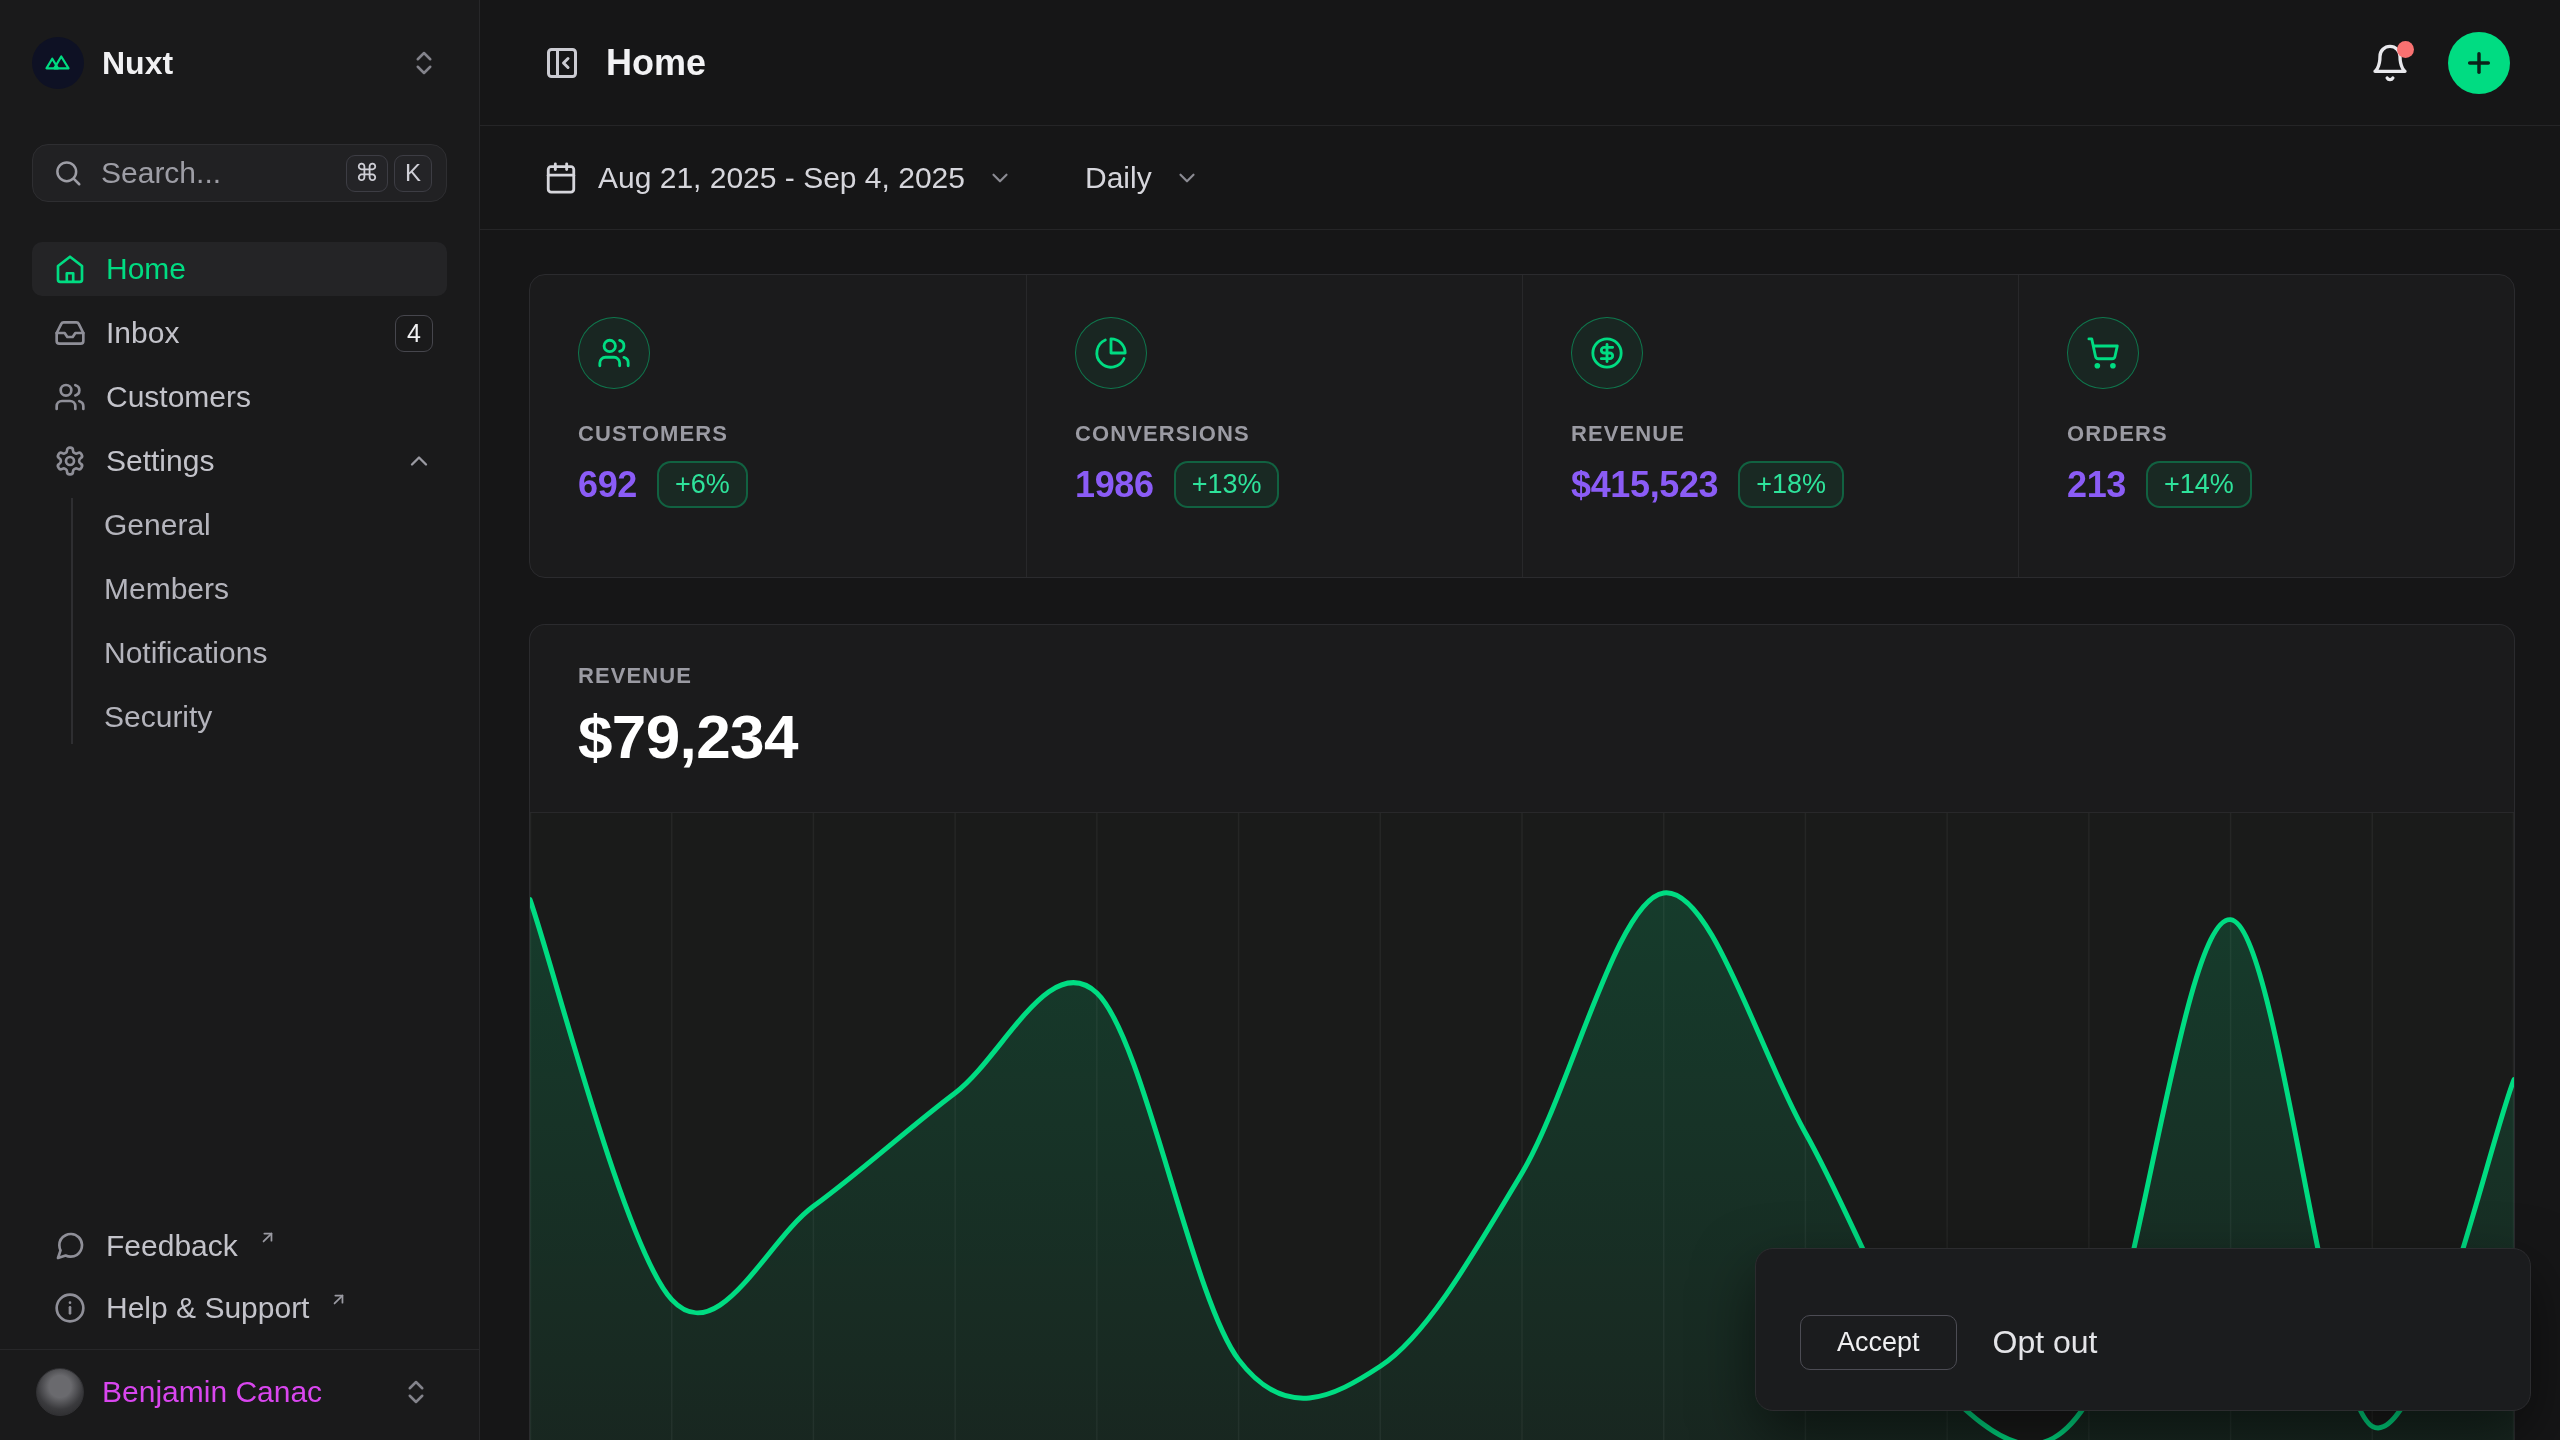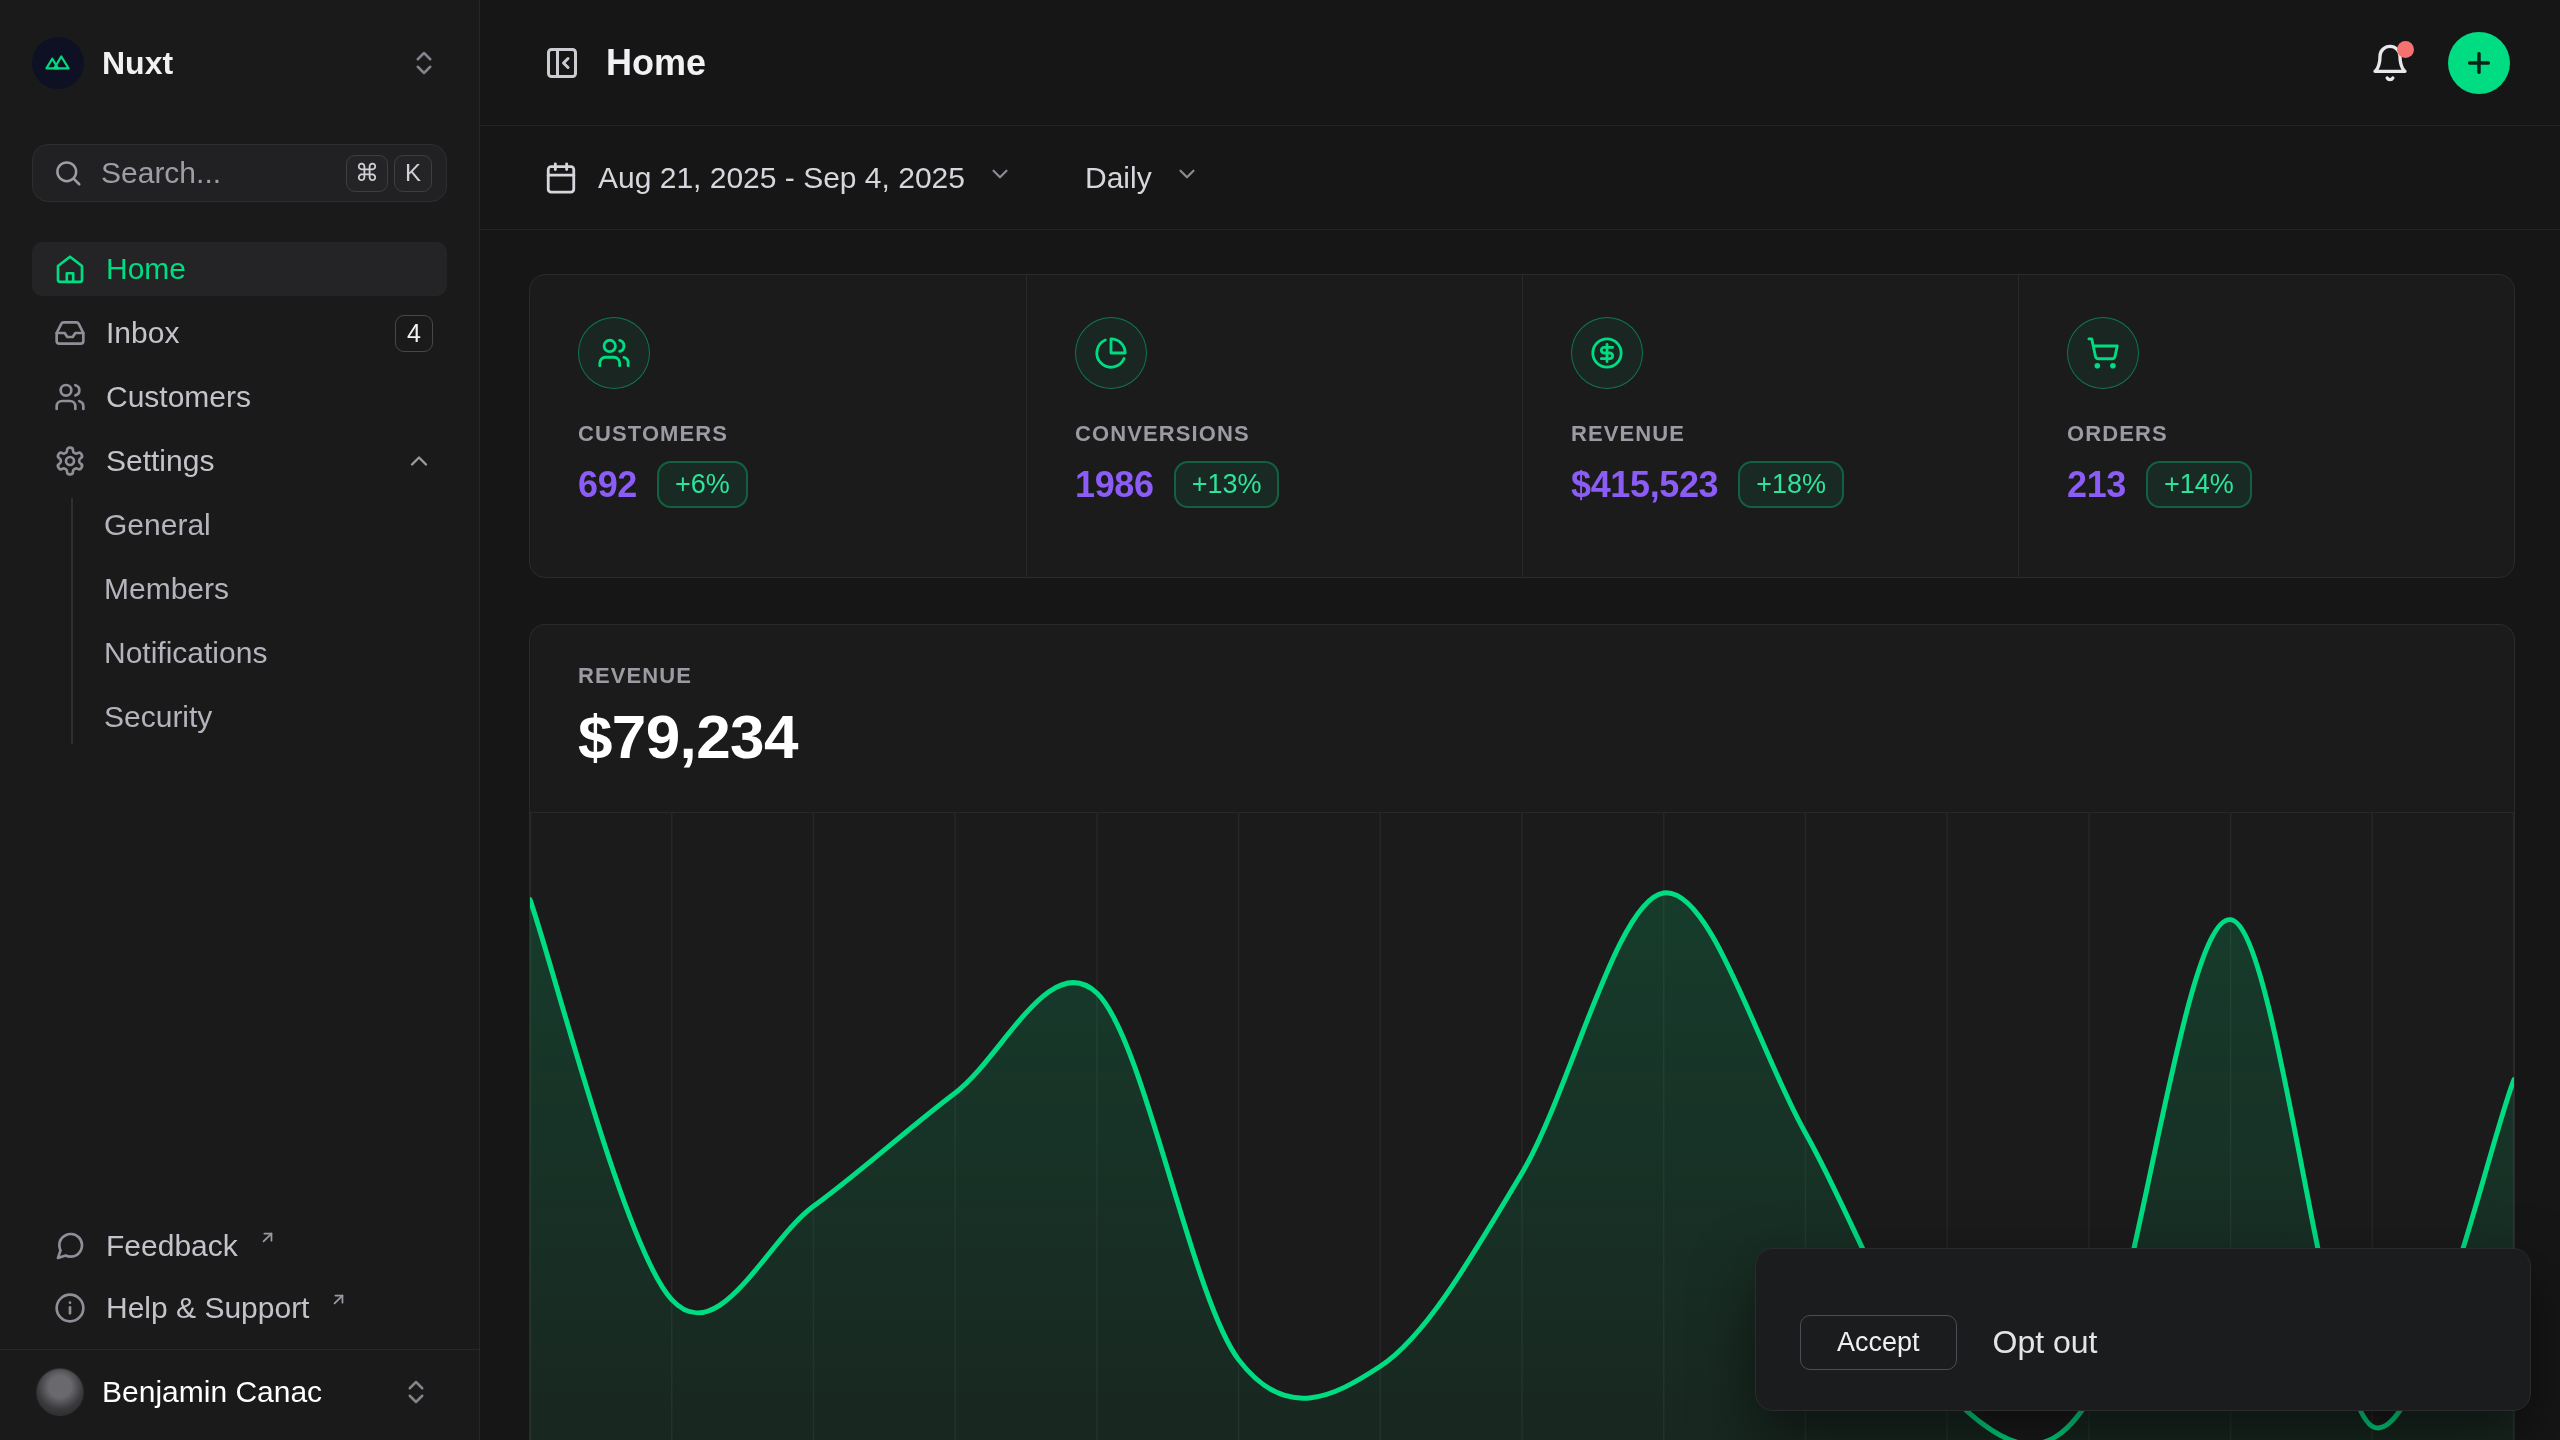--- a/index.html
+++ b/index.html
@@ -68,21 +68,21 @@
   }
   .foot-item + .foot-item { margin-top:8px; }
   .ext-arrow { transform:translateY(-9px); }
   .sidebar-divider { border-top:1px solid #272729; margin:14px -32px 10px; }
   .user-row { height:64px; display:flex; align-items:center; gap:18px; padding:0 8px 0 4px; cursor:pointer; border-radius:12px; }
   .avatar {
     width:48px; height:48px; border-radius:50%;
     background:radial-gradient(circle at 50% 38%, #6a6a6e 0 30%, #3a3a3d 62%, #232325 100%);
     border:1px solid #323235;
   }
-  .user-name { font-size:30px; font-weight:500; color:#ffffff; }
+  .user-name { font-size:30px; font-weight:500; color:#d946ef; }
 
   
   .main { flex:1; display:flex; flex-direction:column; min-width:0; }
   .topbar {
     height:126px; border-bottom:1px solid #252527;
     display:flex; align-items:center; padding:0 50px 0 64px; gap:26px;
   }
   .icon-btn { background:none; border:none; cursor:pointer; display:flex; align-items:center; justify-content:center; padding:0; }
   .page-title { font-size:36px; font-weight:600; color:#f2f2f4; }
   .topbar-right { margin-left:auto; display:flex; align-items:center; gap:38px; }
@@ -90,21 +90,21 @@
   .bell-dot { position:absolute; top:-2px; right:-4px; width:17px; height:17px; border-radius:50%; background:#f87171; }
   .plus-btn {
     width:62px; height:62px; border-radius:50%; border:none; background:#00DC82;
     display:flex; align-items:center; justify-content:center; cursor:pointer;
   }
 
   .toolbar {
     height:104px; border-bottom:1px solid #252527;
     display:flex; align-items:center; padding:0 64px; gap:72px;
   }
-  .picker { display:flex; align-items:flex-start; gap:20px; background:none; border:none; cursor:pointer; }
+  .picker { display:flex; align-items:center; gap:20px; background:none; border:none; cursor:pointer; }
   .picker-label { font-size:30px; font-weight:500; color:#d6d6dc; }
   .picker .chev { margin-left:2px; }
 
   .content { padding:44px 45px 0 49px; flex:1; display:flex; flex-direction:column; min-height:0; }
 
   .stats {
     height:304px; border-radius:16px; background:#1b1b1c; border:1px solid #2b2b2e;
     display:grid; grid-template-columns:repeat(4,1fr); flex:0 0 auto;
   }
   .stat-cell { padding:42px 48px; }

